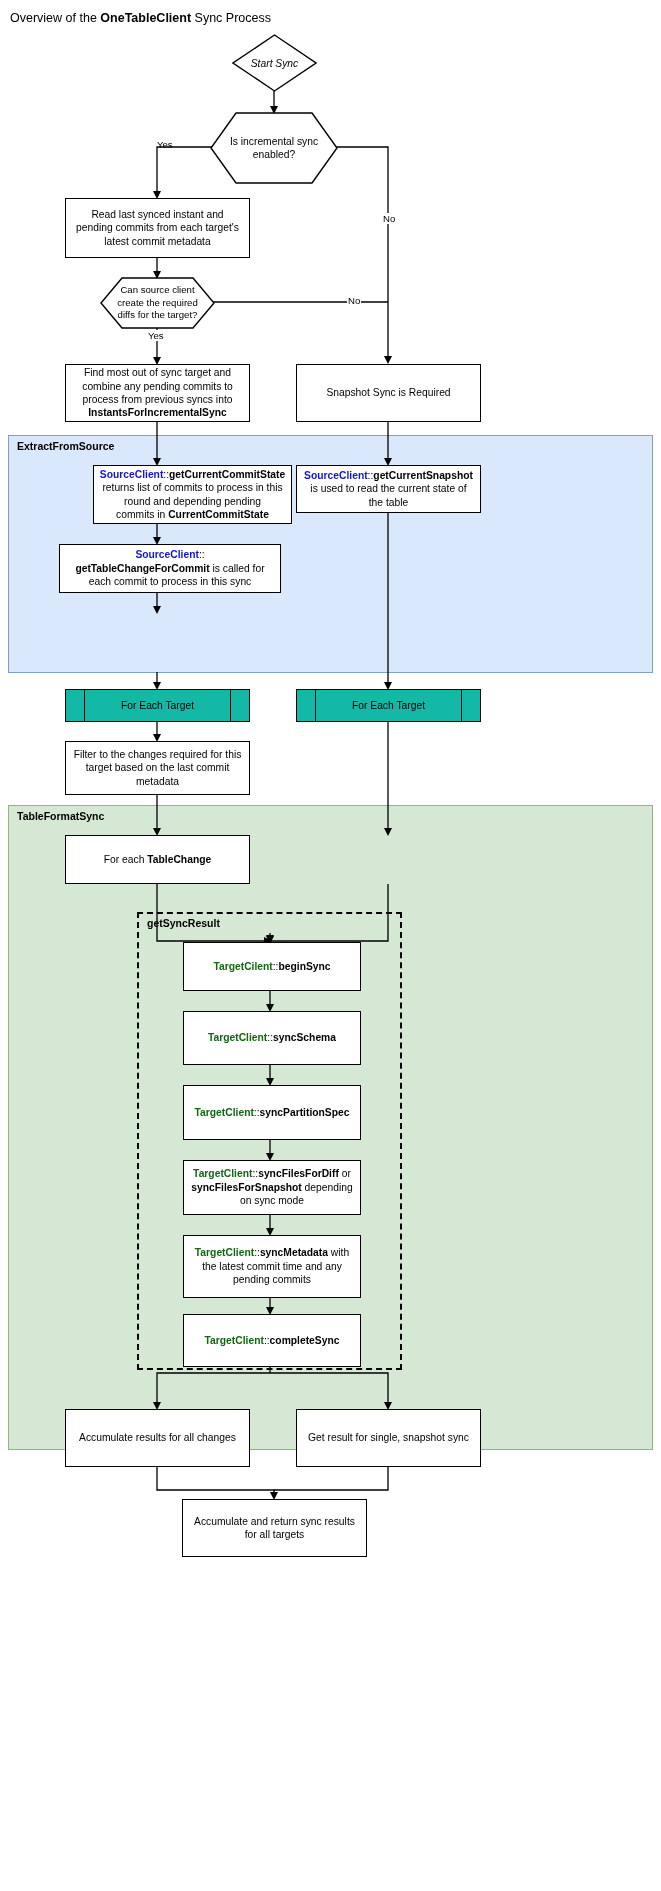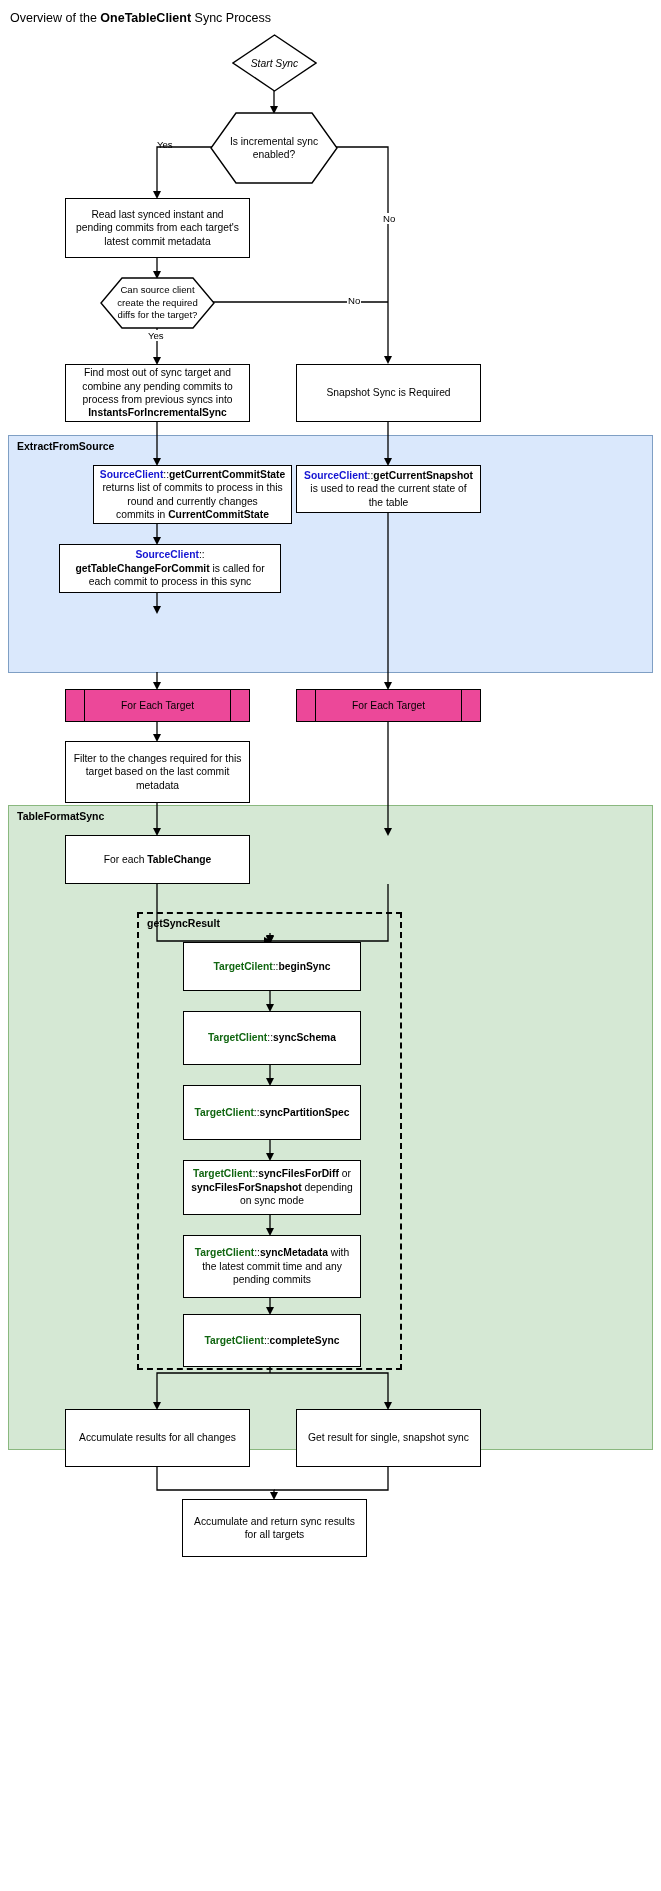--- a/index.html
+++ b/index.html
@@ -63,21 +63,21 @@
     font-size:10.3px;
     line-height:13.4px;
     padding:3px 6px;
   }
   .node .txt{display:block;}
   .node b{font-weight:bold;}
   .src{color:#1414d2;font-weight:bold;}
   .tgt{color:#116611;font-weight:bold;}
 
   
-  .loop{position:absolute;box-sizing:border-box;background:#ec4899;border:1.4px solid #000;}
+  .loop{position:absolute;box-sizing:border-box;background:#14b8a6;border:1.4px solid #000;}
   .loop .bar{position:absolute;top:0;bottom:0;width:0;border-left:1.4px solid #000;}
   .loop .bar.l{left:18px;}
   .loop .bar.r{right:18px;}
   .loop .lt{
     position:absolute;left:0;right:0;top:0;bottom:0;
     display:flex;align-items:center;justify-content:center;
     font-size:10.3px;
   }
 
   
@@ -239,21 +239,21 @@
   </div>
 
   <div class="node" style="left:296px; top:364px; width:185px; height:58px;">
     <span class="txt">Snapshot Sync is Required</span>
   </div>
 
   <div class="node" style="left:65px; top:465px; width:199px; height:59px;margin-left:28px;">
     <span class="txt">
       <b class="src">SourceClient</b><span>::</span><b>getCurrentCommitState</b><br>
       <span>returns list of commits to process in this</span><br>
-      <span>round and currently changes</span><br>
+      <span>round and depending pending</span><br>
       <span>commits in </span><b>CurrentCommitState</b>
     </span>
   </div>
 
   <div class="node" style="left:296px; top:465px; width:185px; height:48px;">
     <span class="txt">
       <b class="src">SourceClient</b><span>::</span><b>getCurrentSnapshot</b><span> is used to read the current state of the table</span>
     </span>
   </div>
 
@@ -274,21 +274,21 @@
   </div>
 
   <div class="loop" style="left:296px; top:689px; width:185px; height:33px;">
     <div class="bar l"></div>
     <div class="bar r"></div>
     <div class="lt">
         <span>For Each Target</span>
       </div>
   </div>
 
-  <div class="node" style="left:65px; top:741px; width:185px; height:62px;">
+  <div class="node" style="left:65px; top:741px; width:185px; height:54px;">
     <span class="txt">Filter to the changes required for this target based on the last commit metadata</span>
   </div>
 
   <div class="node" style="left:65px; top:835px; width:185px; height:49px;">
     <span class="txt">
       <span>For each </span><b>TableChange</b>
     </span>
   </div>
 
 

